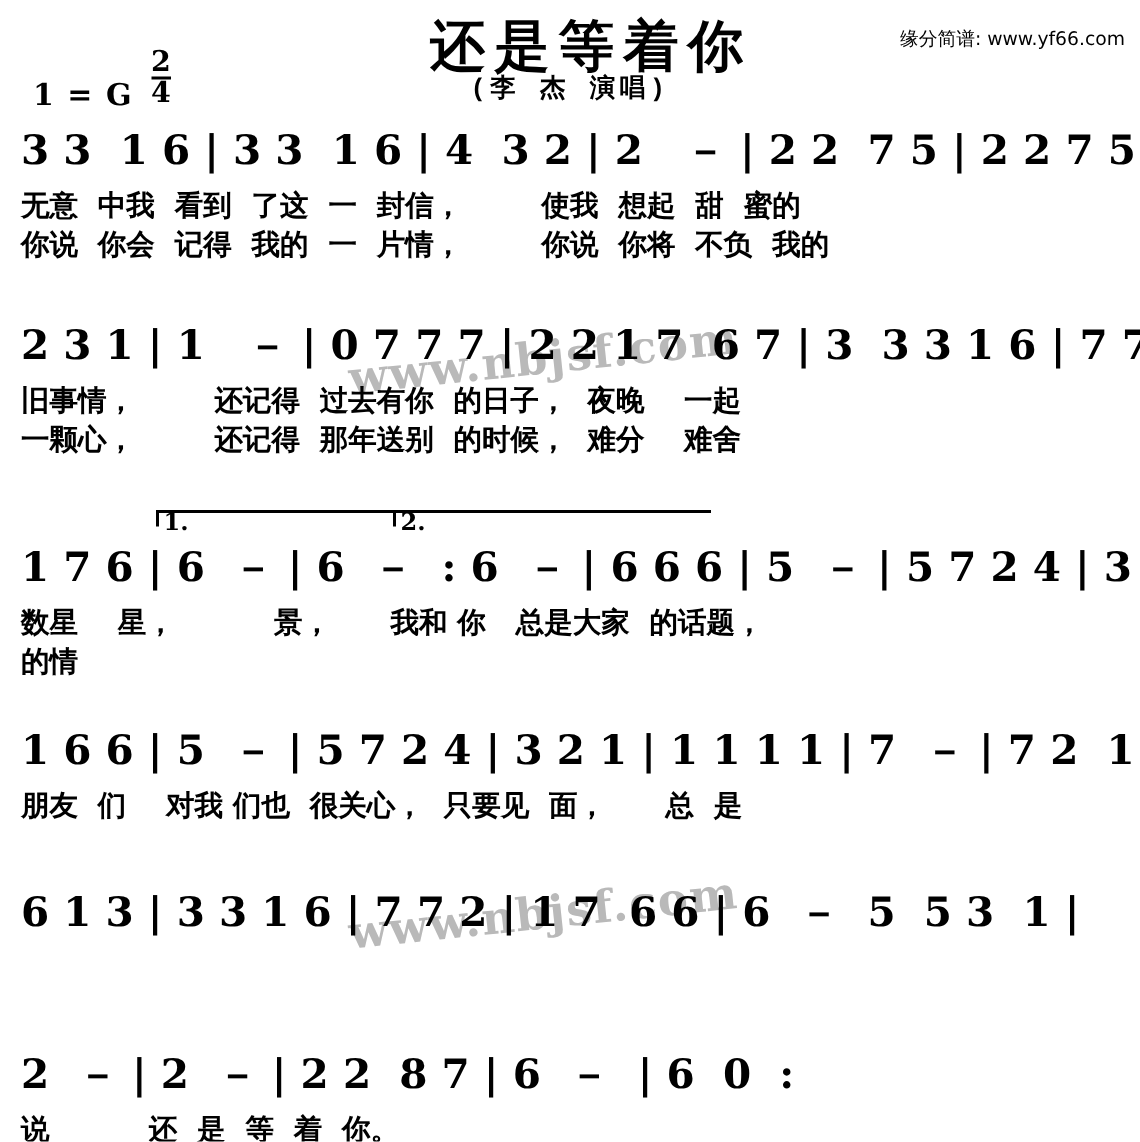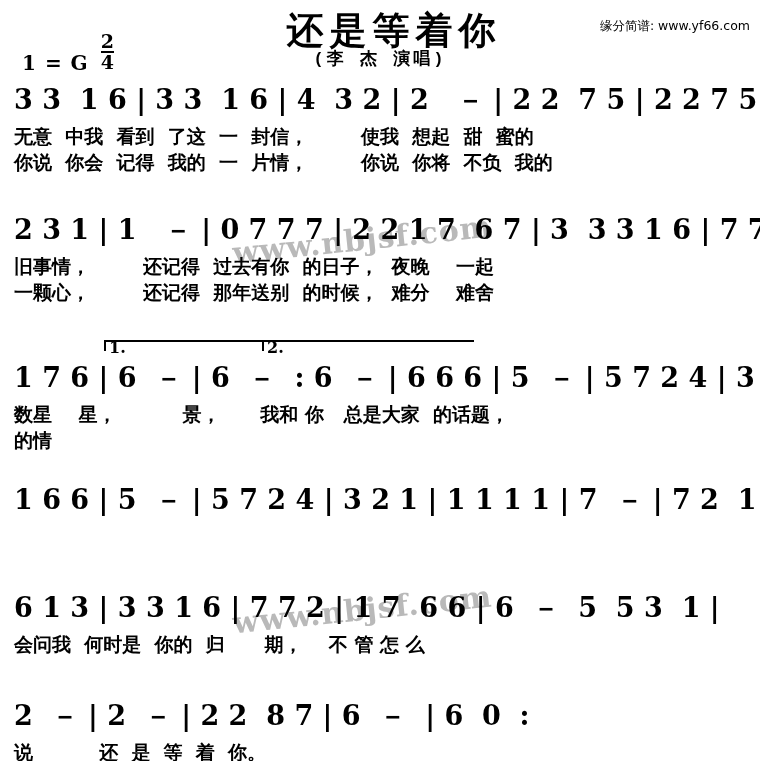--- a/index.html
+++ b/index.html
@@ -184,25 +184,25 @@
 </div>
 
 <div class="system" style="top:350px">
   <div class="notes">1 7 6 | 6  － | 6  －  : 6  － | 6 6 6 | 5  － | 5 7 2 4 | 3 2 1 |</div>
   <div class="lyric lyric-1">数星    星，          景，      我和 你   总是大家  的话题，</div>
   <div class="lyric lyric-2">的情</div>
 </div>
 
 <div class="system" style="top:472px">
   <div class="notes">1 6 6 | 5  － | 5 7 2 4 | 3 2 1 | 1 1 1 1 | 7  － | 7 2  1 7 |</div>
+  <div class="lyric lyric-1">朋友  们    对我 们也  很关心，  只要见  面，      总  是</div>
   <div class="lyric lyric-2"></div>
 </div>
 
 <div class="system" style="top:580px">
   <div class="notes">6 1 3 | 3 3 1 6 | 7 7 2 | 1 7  6 6 | 6  －  5  5 3  1 |</div>
-  <div class="lyric lyric-1">会问我  何时是  你的  归      期，    不 管 怎 么</div>
   <div class="lyric lyric-2"></div>
 </div>
 
 <div class="system" style="top:688px">
   <div class="notes">2  － | 2  － | 2 2  8 7 | 6  －  | 6  0  :</div>
   <div class="lyric lyric-1">说          还  是  等  着  你。</div>
 </div>
 
 </body></html>

